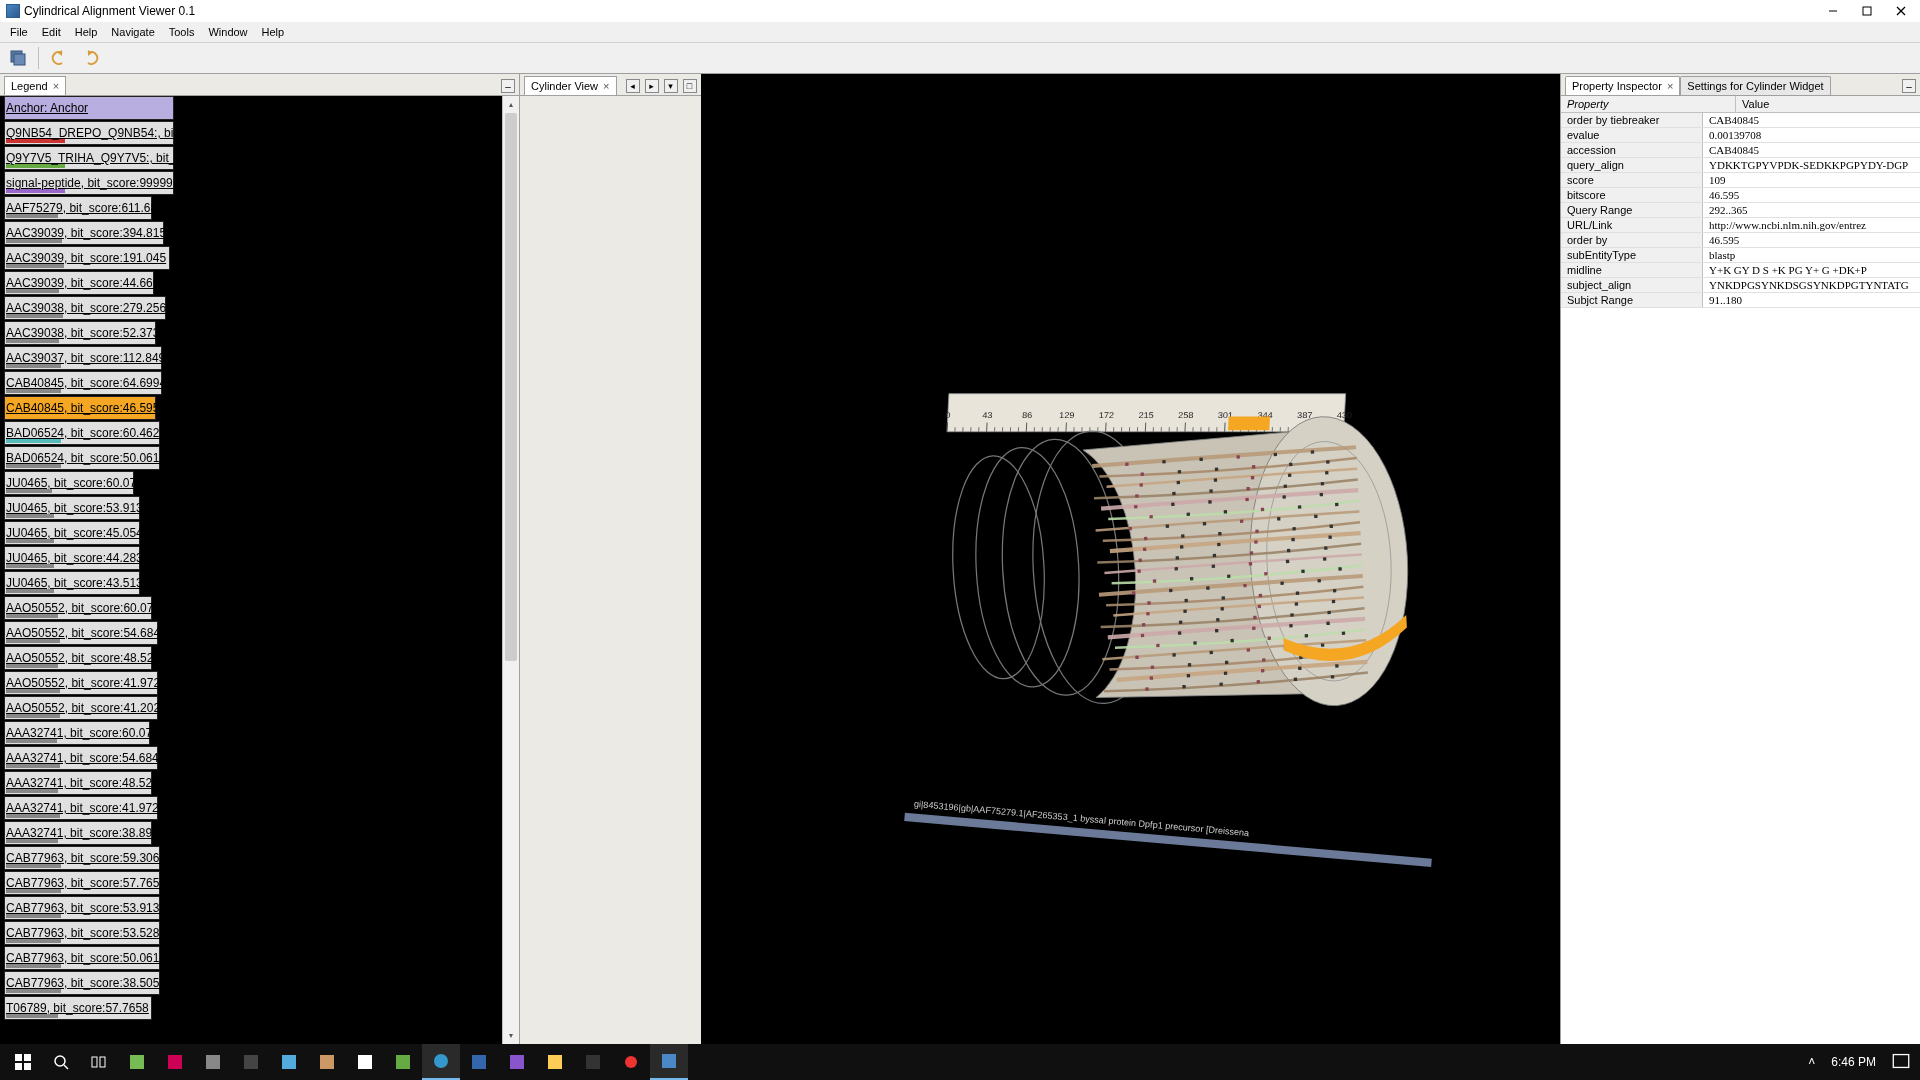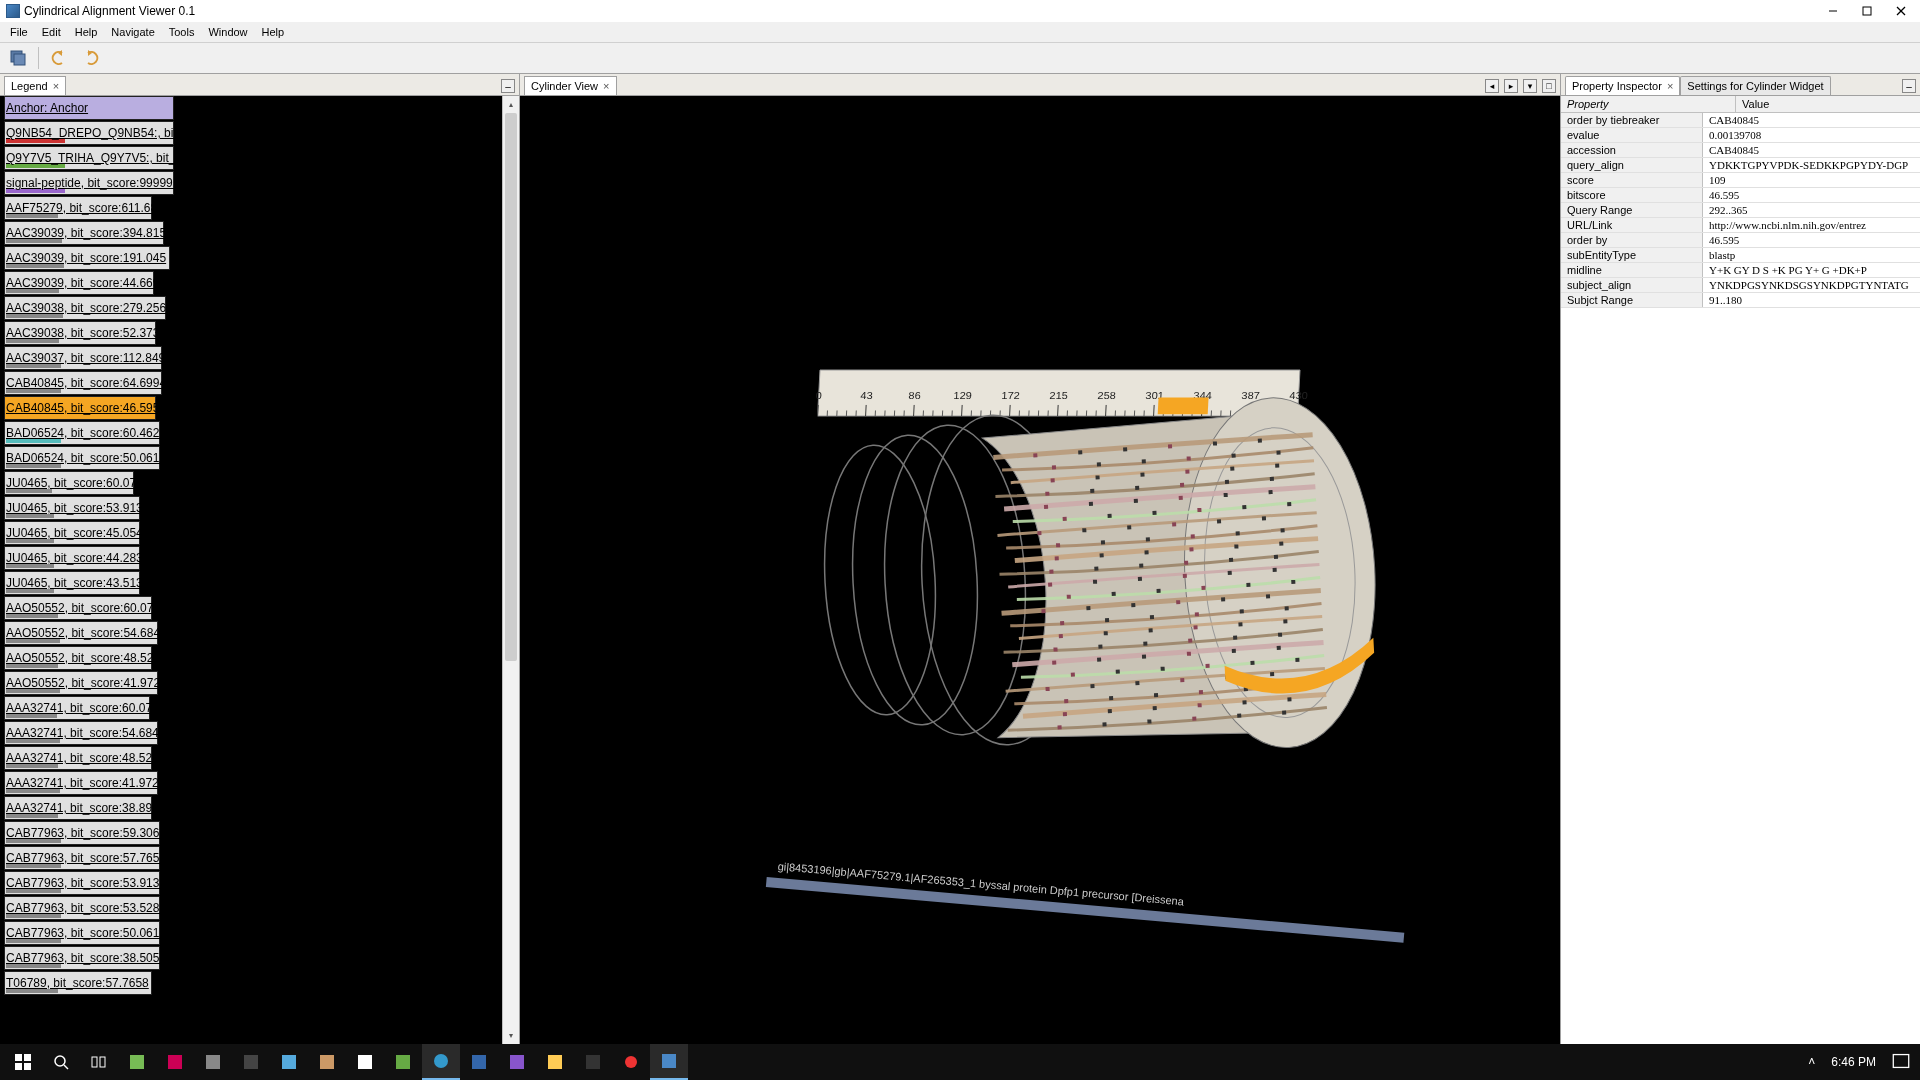--- a/index.html
+++ b/index.html
@@ -41,21 +41,21 @@
   .legend-row { height:25px; position:relative; }
   .legend-row .bar { position:absolute; height:24px; border:1px solid #222; top:0; left:4px; }
   .legend-row .txt { position:absolute; left:6px; top:5px; font-size:12px; color:#000; text-decoration:underline; white-space:nowrap; }
   .legend-row .bar-inner { position:absolute; bottom:1px; height:4px; left:1px; }
   .legend-scrollbar { width:17px; background:#f1f1f1; display:flex; flex-direction:column; border-left:1px solid #c0c0c0; }
   .sb-btn { height:17px; background:#f1f1f1; display:flex; align-items:center; justify-content:center; font-size:8px; color:#555; }
   .sb-track { flex:1; position:relative; background:#f1f1f1; }
   .sb-thumb { position:absolute; left:2px; right:2px; top:0; height:60%; background:#cdcdcd; border-radius:2px; }
 
   
-  .center-panel { flex:1; display:flex; flex-direction:column; background:#eceae5; }
+  .center-panel { flex:1; display:flex; background:#eceae5; }
   .center-tabstrip { height:22px; display:flex; align-items:flex-end; padding:2px 4px 0 4px; border-bottom:1px solid #a0a0a0; gap:4px; }
   .center-tabstrip .spacer { flex:1; }
   .mini-ctrl { width:14px; height:14px; border:1px solid #888; display:flex; align-items:center; justify-content:center; font-size:9px; background:#f0f0f0; margin-bottom:2px; margin-left:1px; }
   .cyl-body { flex:1; background:#000; position:relative; overflow:hidden; }
 
   .cyl-body svg { position:absolute; inset:0; width:100%; height:100%; }
 
   
   .right-panel { width:360px; border-left:1px solid #a0a0a0; background:#fff; display:flex; flex-direction:column; }
   .right-tabstrip { height:22px; display:flex; align-items:flex-end; padding:2px 4px 0 4px; background:#eceae5; border-bottom:1px solid #a0a0a0; gap:0; }
@@ -287,20 +287,26 @@
       <div class="bar" style="width:148px;background:#e0e0e0">
         <div class="bar-inner" style="width:52px;background:#888"></div>
       </div>
       <div class="txt">AAO50552, bit_score:48.521</div>
             </div>
             <div class="legend-row">
       <div class="bar" style="width:154px;background:#e0e0e0">
         <div class="bar-inner" style="width:54px;background:#888"></div>
       </div>
       <div class="txt">AAO50552, bit_score:41.9726</div>
+            </div>
+            <div class="legend-row">
+      <div class="bar" style="width:154px;background:#e0e0e0">
+        <div class="bar-inner" style="width:54px;background:#888"></div>
+      </div>
+      <div class="txt">AAO50552, bit_score:41.2022</div>
             </div>
             <div class="legend-row">
       <div class="bar" style="width:146px;background:#e0e0e0">
         <div class="bar-inner" style="width:51px;background:#888"></div>
       </div>
       <div class="txt">AAA32741, bit_score:60.077</div>
             </div>
             <div class="legend-row">
       <div class="bar" style="width:154px;background:#e0e0e0">
         <div class="bar-inner" style="width:54px;background:#888"></div>

